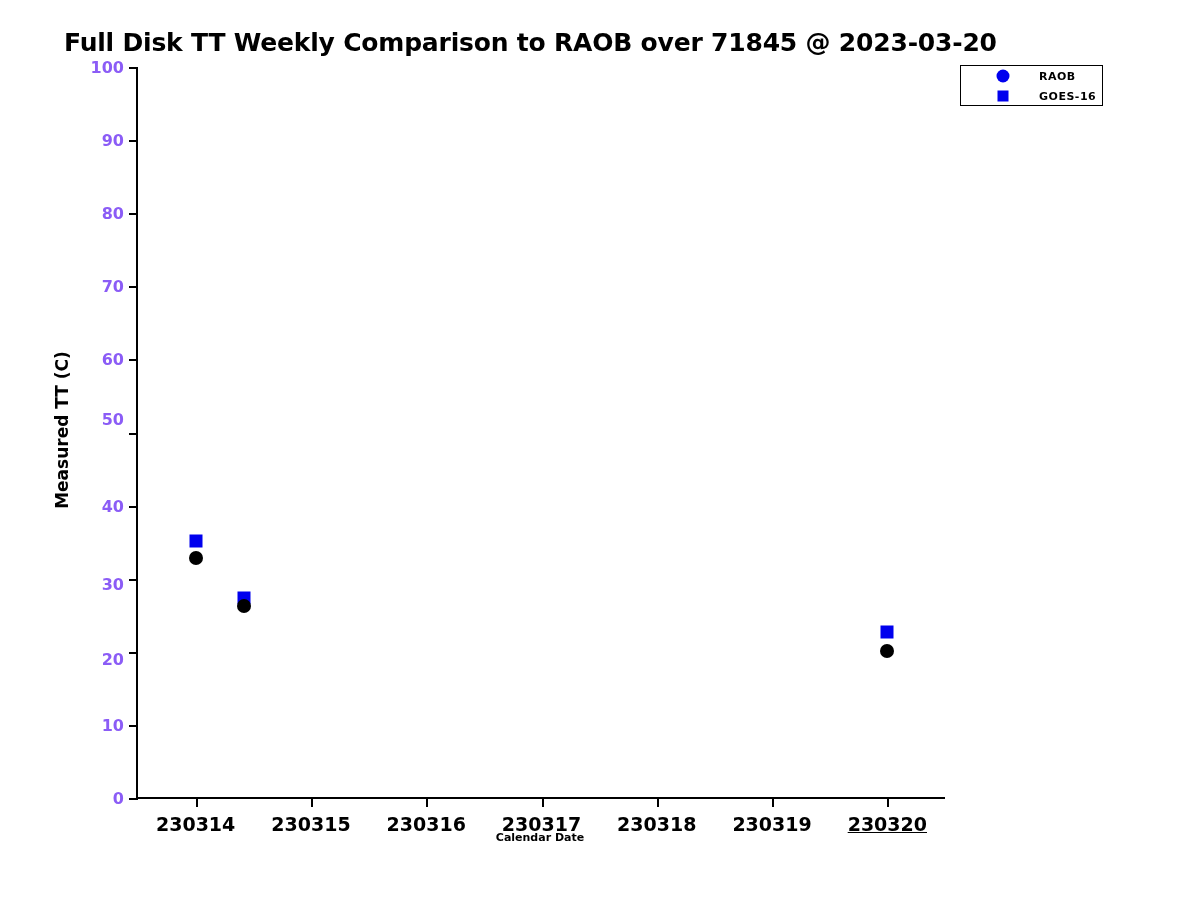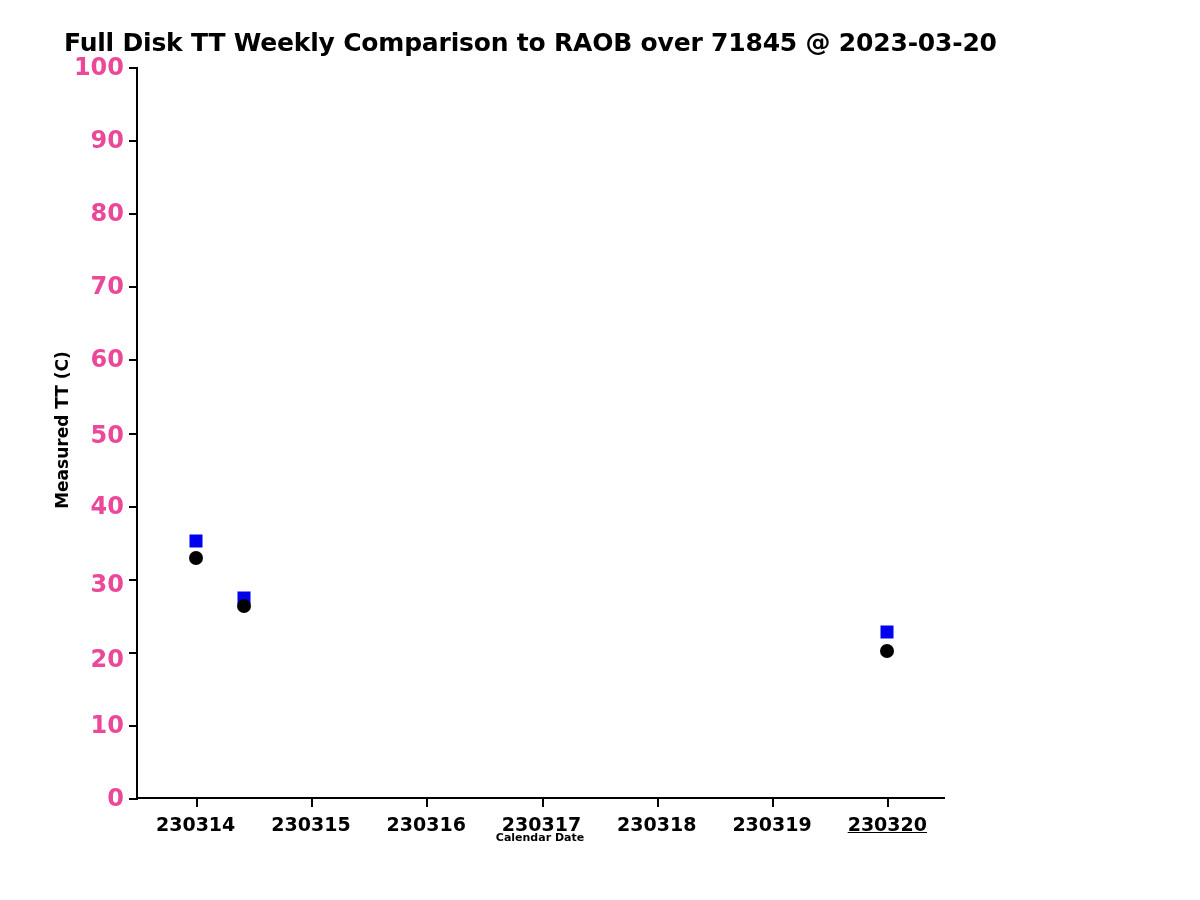--- a/index.html
+++ b/index.html
@@ -59,23 +59,23 @@
     left: -9px;
     width: 9px;
     height: 2px;
     background: #000000;
   }
   .yticklabel {
     position: absolute;
     right: 100%;
     margin-right: 14px;
     transform: translateY(-50%);
-    font-size: 24px;
-    font-weight: bold;
-    color: #ec4899;
+    font-size: 16px;
+    font-weight: bold;
+    color: #8b5cf6;
     white-space: nowrap;
   }
   .xtick {
     position: absolute;
     top: 731px;
     width: 2px;
     height: 9px;
     background: #000000;
   }
   .xticklabel {
@@ -186,21 +186,21 @@
         <div class="yticklabel" style="top: 731px;">0</div>
         <div class="ytick" style="top: 657.9px;"></div>
         <div class="yticklabel" style="top: 657.9px;">10</div>
         <div class="ytick" style="top: 584.8px;"></div>
         <div class="yticklabel" style="top: 584.8px; margin-top: 7px;">20</div>
         <div class="ytick" style="top: 511.7px;"></div>
         <div class="yticklabel" style="top: 517px; text-align: right;">30</div>
         <div class="ytick" style="top: 438.6px;"></div>
         <div class="yticklabel" style="top: 438.6px;">40</div>
         <div class="ytick" style="top: 365.5px;"></div>
-        <div class="yticklabel" style="top: 368px; text-align: right;">50</div>
+        <div class="yticklabel" style="top: 352px; text-align: right;">50</div>
         <div class="ytick" style="top: 292.4px;"></div>
         <div class="yticklabel" style="top: 292.4px; text-align: right;">60</div>
         <div class="ytick" style="top: 219.3px;"></div>
         <div class="yticklabel" style="top: 219.3px;">70</div>
         <div class="ytick" style="top: 146.2px;"></div>
         <div class="yticklabel" style="top: 146.2px;">80</div>
         <div class="ytick" style="top: 73.1px;"></div>
         <div class="yticklabel" style="top: 73.1px;">90</div>
         <div class="ytick" style="top: 0px;"></div>
         <div class="yticklabel" style="top: 0px;">100</div>
@@ -228,14 +228,24 @@
         <div class="pt circle" style="left: 57.6429px; top: 490.501px; background: rgb(0, 0, 0);"></div>
         <div class="pt circle" style="left: 106.063px; top: 539.478px; background: rgb(0, 0, 0);"></div>
         <div class="pt circle" style="left: 749.357px; top: 584.069px; background: rgb(0, 0, 0);"></div>
       </div>
   </div>
 
   <div id="ylabel">Measured TT (C)</div>
 
   <div id="xlabel">Calendar Date</div>
 
+  <div id="legend">
+      <div class="legend-row" style="top: 0px;">
+        <div class="legend-marker circle" style="background: rgb(0, 0, 238);"></div>
+        <div class="legend-label">RAOB</div>
+      </div>
+      <div class="legend-row" style="top: 20px;">
+        <div class="legend-marker square" style="background: rgb(0, 0, 238);"></div>
+        <div class="legend-label">GOES-16</div>
+      </div>
+    </div>
 
 </div>
 
 </body></html>

